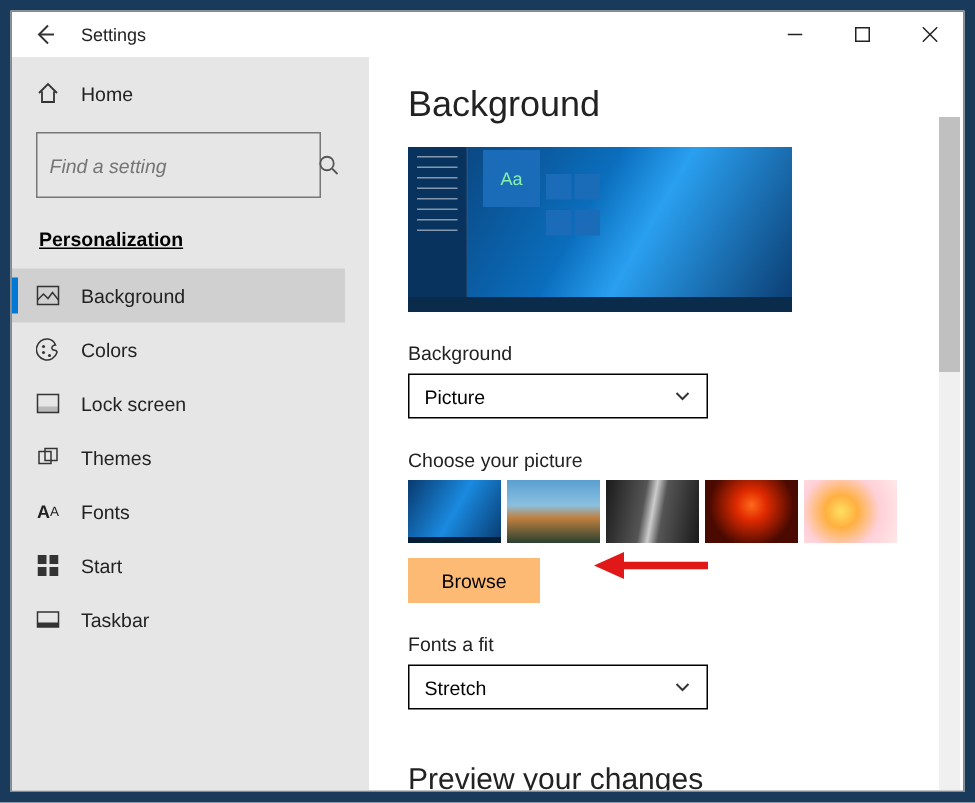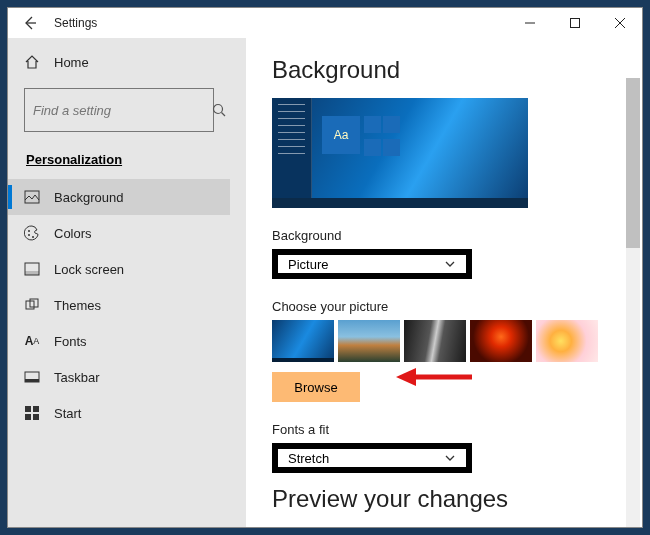--- a/index.html
+++ b/index.html
@@ -54,47 +54,47 @@
   .preview-box {
     width: 256px; height: 110px; background: linear-gradient(120deg, #0a3a6e 0%, #0a6ebd 45%, #2aa0f0 60%, #0a3a6e 100%);
     position: relative; overflow: hidden;
   }
   .preview-left {
     position: absolute; left: 0; top: 0; width: 40px; height: 100%; background: #08335e;
     border-right: 1px solid rgba(255,255,255,.15);
   }
   .preview-left .line { height: 1px; background: rgba(255,255,255,.5); margin: 6px 6px; }
   .preview-tile {
-    position: absolute; left: 50px; top: 18px; width: 38px; height: 38px; background: #1a6bb8;
-    display: flex; align-items: center; justify-content: center; color: #fef9c3; font-size: 12px;
+    position: absolute; left: 50px; top: 2px; width: 38px; height: 38px; background: #1a6bb8;
+    display: flex; align-items: center; justify-content: center; color: #86efac; font-size: 12px;
   }
   .preview-smtiles { position: absolute; left: 92px; top: 18px; }
   .preview-smtile { width: 17px; height: 17px; background: #1a6bb8; display: inline-block; margin: 0 2px 2px 0; }
   .preview-task { position: absolute; left: 0; bottom: 0; width: 100%; height: 10px; background: #0b2b4a; }
   .label { font-size: 13px; color: #222; margin: 20px 0 6px 0; }
   .select-box {
-    width: 200px; height: 30px; border: 6px solid #000000; display: flex; align-items: center;
+    width: 200px; height: 30px; border: 1px solid #000000; display: flex; align-items: center;
     padding: 0 10px; font-size: 13px; cursor: pointer; justify-content: space-between;
   }
   .thumbs { display: flex; gap: 4px; margin-top: 2px; }
   .thumb { width: 62px; height: 42px; cursor: pointer; }
   .thumb.t0 { background: linear-gradient(120deg, #083a6e 0%, #1a8ae0 50%, #083a6e 100%); position:relative; }
   .thumb.t0::after{content:"";position:absolute;left:0;bottom:0;width:100%;height:4px;background:#041e38;}
   .thumb.t1 { background: linear-gradient(180deg, #5aa0d0 0%, #8ac0e0 40%, #c08040 60%, #2a4030 100%); }
   .thumb.t2 { background: linear-gradient(100deg, #1a1a1a 0%, #555 40%, #ccc 50%, #555 60%, #1a1a1a 100%); }
   .thumb.t3 { background: radial-gradient(circle at 50% 40%, #ff6a1a 0%, #e02a00 25%, #4a0a00 70%); }
   .thumb.t4 { background: radial-gradient(circle at 40% 50%, #ffe060 0%, #ffb040 25%, #ffd0d8 60%, #ffe8e8 100%); }
   .browse-btn {
     margin-top: 10px; width: 88px; height: 30px; background: #fdba74; border: none;
     font-size: 13px; cursor: pointer; text-align: center;
   }
   .arrow-annot {
     position: absolute; left: 122px; top: 2px; pointer-events: none;
   }
-  .sec2-title { font-size: 24px; color: #222; margin-top: 12px; }
+  .sec2-title { font-size: 20px; color: #222; margin-top: 36px; }
   .scrollbar {
     position: absolute; right: 2px; top: 40px; width: 14px; bottom: 0;
     background: #f0f0f0;
   }
   .scroll-thumb { position: absolute; top: 0; left: 0; width: 100%; height: 170px; background: #c0c0c0; }
   .browse-row { position: relative; }
 </style>
 </head>
 <body>
 
@@ -191,37 +191,37 @@
       </div>
       <div class="nav-item">
         <span class="icon">
             <span style="font-size:12px;font-weight:600;">A</span>
             <span style="font-size:9px;">A</span>
           </span>
         <span>Fonts</span>
       </div>
       <div class="nav-item">
         <span class="icon">
-            <svg width="16" height="16" viewBox="0 0 16 16">
-              <rect x="1" y="3" width="14" height="10" stroke="#333" fill="none"></rect>
-              <rect x="1" y="10" width="14" height="3" fill="#333"></rect>
-            </svg>
-          </span>
-        <span>Taskbar</span>
-      </div>
-      <div class="nav-item">
-        <span class="icon">
             <svg width="14" height="14" viewBox="0 0 14 14">
               <rect x="0" y="0" width="6" height="6" fill="#333"></rect>
               <rect x="8" y="0" width="6" height="6" fill="#333"></rect>
               <rect x="0" y="8" width="6" height="6" fill="#333"></rect>
               <rect x="8" y="8" width="6" height="6" fill="#333"></rect>
             </svg>
           </span>
         <span>Start</span>
+      </div>
+      <div class="nav-item">
+        <span class="icon">
+            <svg width="16" height="16" viewBox="0 0 16 16">
+              <rect x="1" y="3" width="14" height="10" stroke="#333" fill="none"></rect>
+              <rect x="1" y="10" width="14" height="3" fill="#333"></rect>
+            </svg>
+          </span>
+        <span>Taskbar</span>
       </div>
     </div>
 
     <div class="main">
       <h1 class="page-title">Background</h1>
 
       <div class="preview-box">
         <div class="preview-left">
           <div class="line"></div>
             <div class="line"></div>

